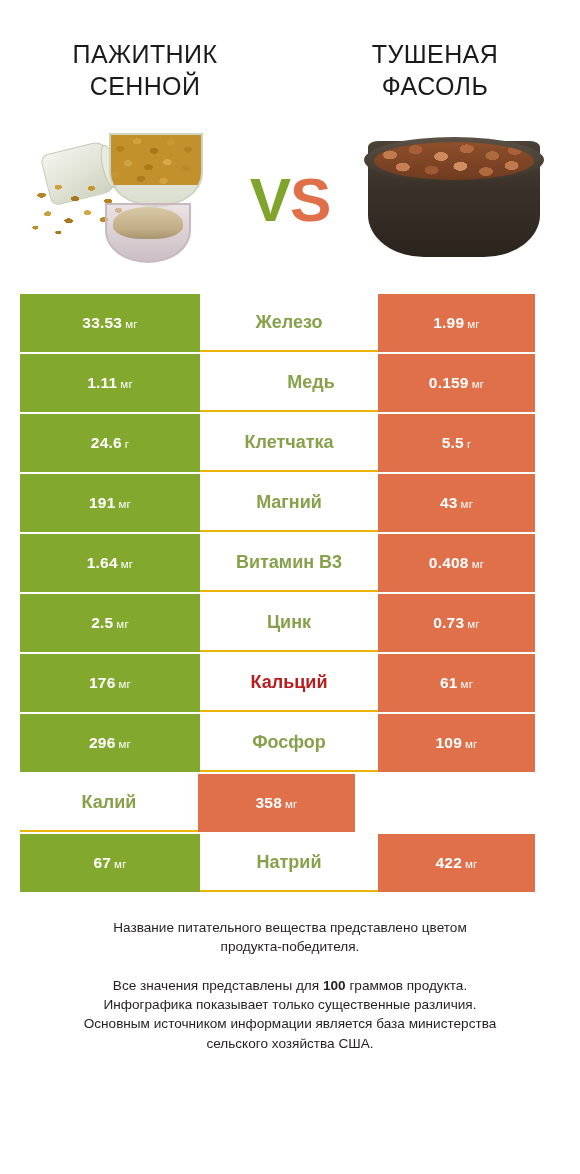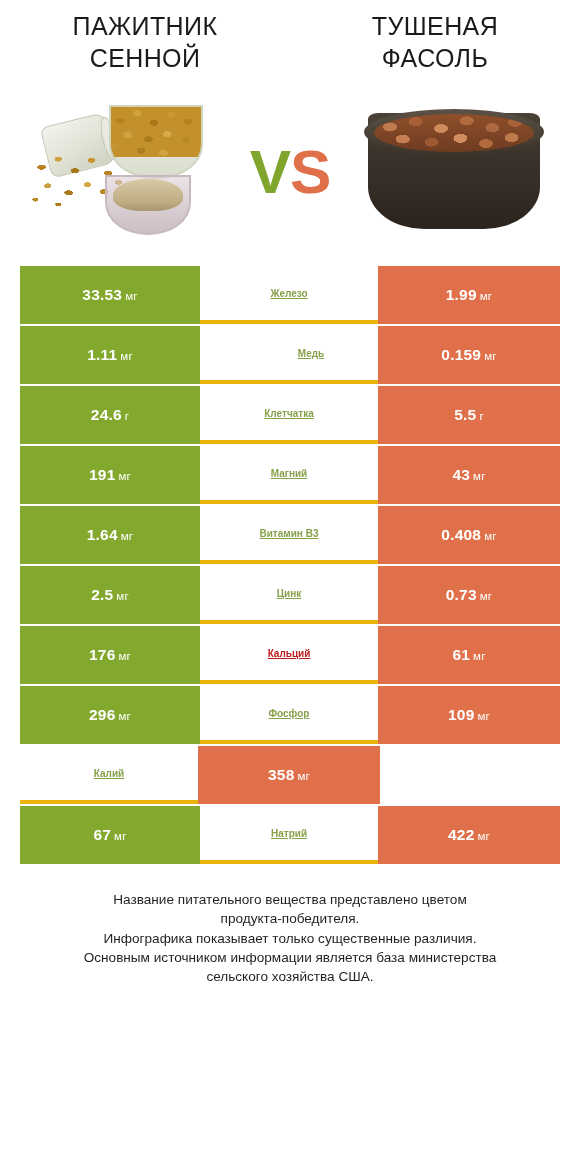--- a/index.html
+++ b/index.html
@@ -13,21 +13,21 @@
     height: 1174px;
     font-family: "Liberation Sans", "DejaVu Sans", sans-serif;
     color: #231f20;
     overflow: hidden;
     position: relative;
   }
 
   
   .titles {
     display: flex;
-    padding: 10px 0 0 0;
+    padding: 38px 0 0 0;
   }
   .title-col {
     width: 50%;
     text-align: center;
     font-size: 25px;
     line-height: 1.28;
     font-weight: 400;
     letter-spacing: 0.4px;
     color: #1a1a1a;
     text-transform: uppercase;
@@ -199,28 +199,27 @@
   }
   .cell-left {
     width: 180px;
     background: #82a92e;
     color: #ffffff;
   }
   .cell-mid {
     width: 178px;
     background: #ffffff;
     color: #87a14b;
-    font-size: 10px;
+    font-size: 18px;
     font-weight: 700;
-    border-bottom: 4px solid #eab308;
-    text-decoration: underline;
+    border-bottom: 2px solid #eab308;
   }
   .row:first-child .cell-mid { border-top: 0; }
   .cell-right {
-    width: 182px;
+    width: 157px;
     background: #e0704a;
     color: #ffffff;
   }
   .val {
     font-size: 15.5px;
     font-weight: 700;
     letter-spacing: 0.2px;
     white-space: nowrap;
   }
   .val .unit {
@@ -365,16 +364,19 @@
       <div class="cell cell-mid" style="color: rgb(135, 161, 75);">Натрий</div>
       <div class="cell cell-right">
         <span class="val">422<span class="unit">мг</span></span>
       </div>
     </div>
   </div>
 
 <div class="footer">
   <div>Название питательного вещества представлено цветом
 продукта-победителя.</div>
+  <div>
+    <span>Все значения представлены для </span><b>100</b><span> граммов продукта.</span>
+  </div>
   <div>Инфографика показывает только существенные различия.</div>
   <div>Основным источником информации является база министерства
 сельского хозяйства США.</div>
 </div>
 
 </body></html>

